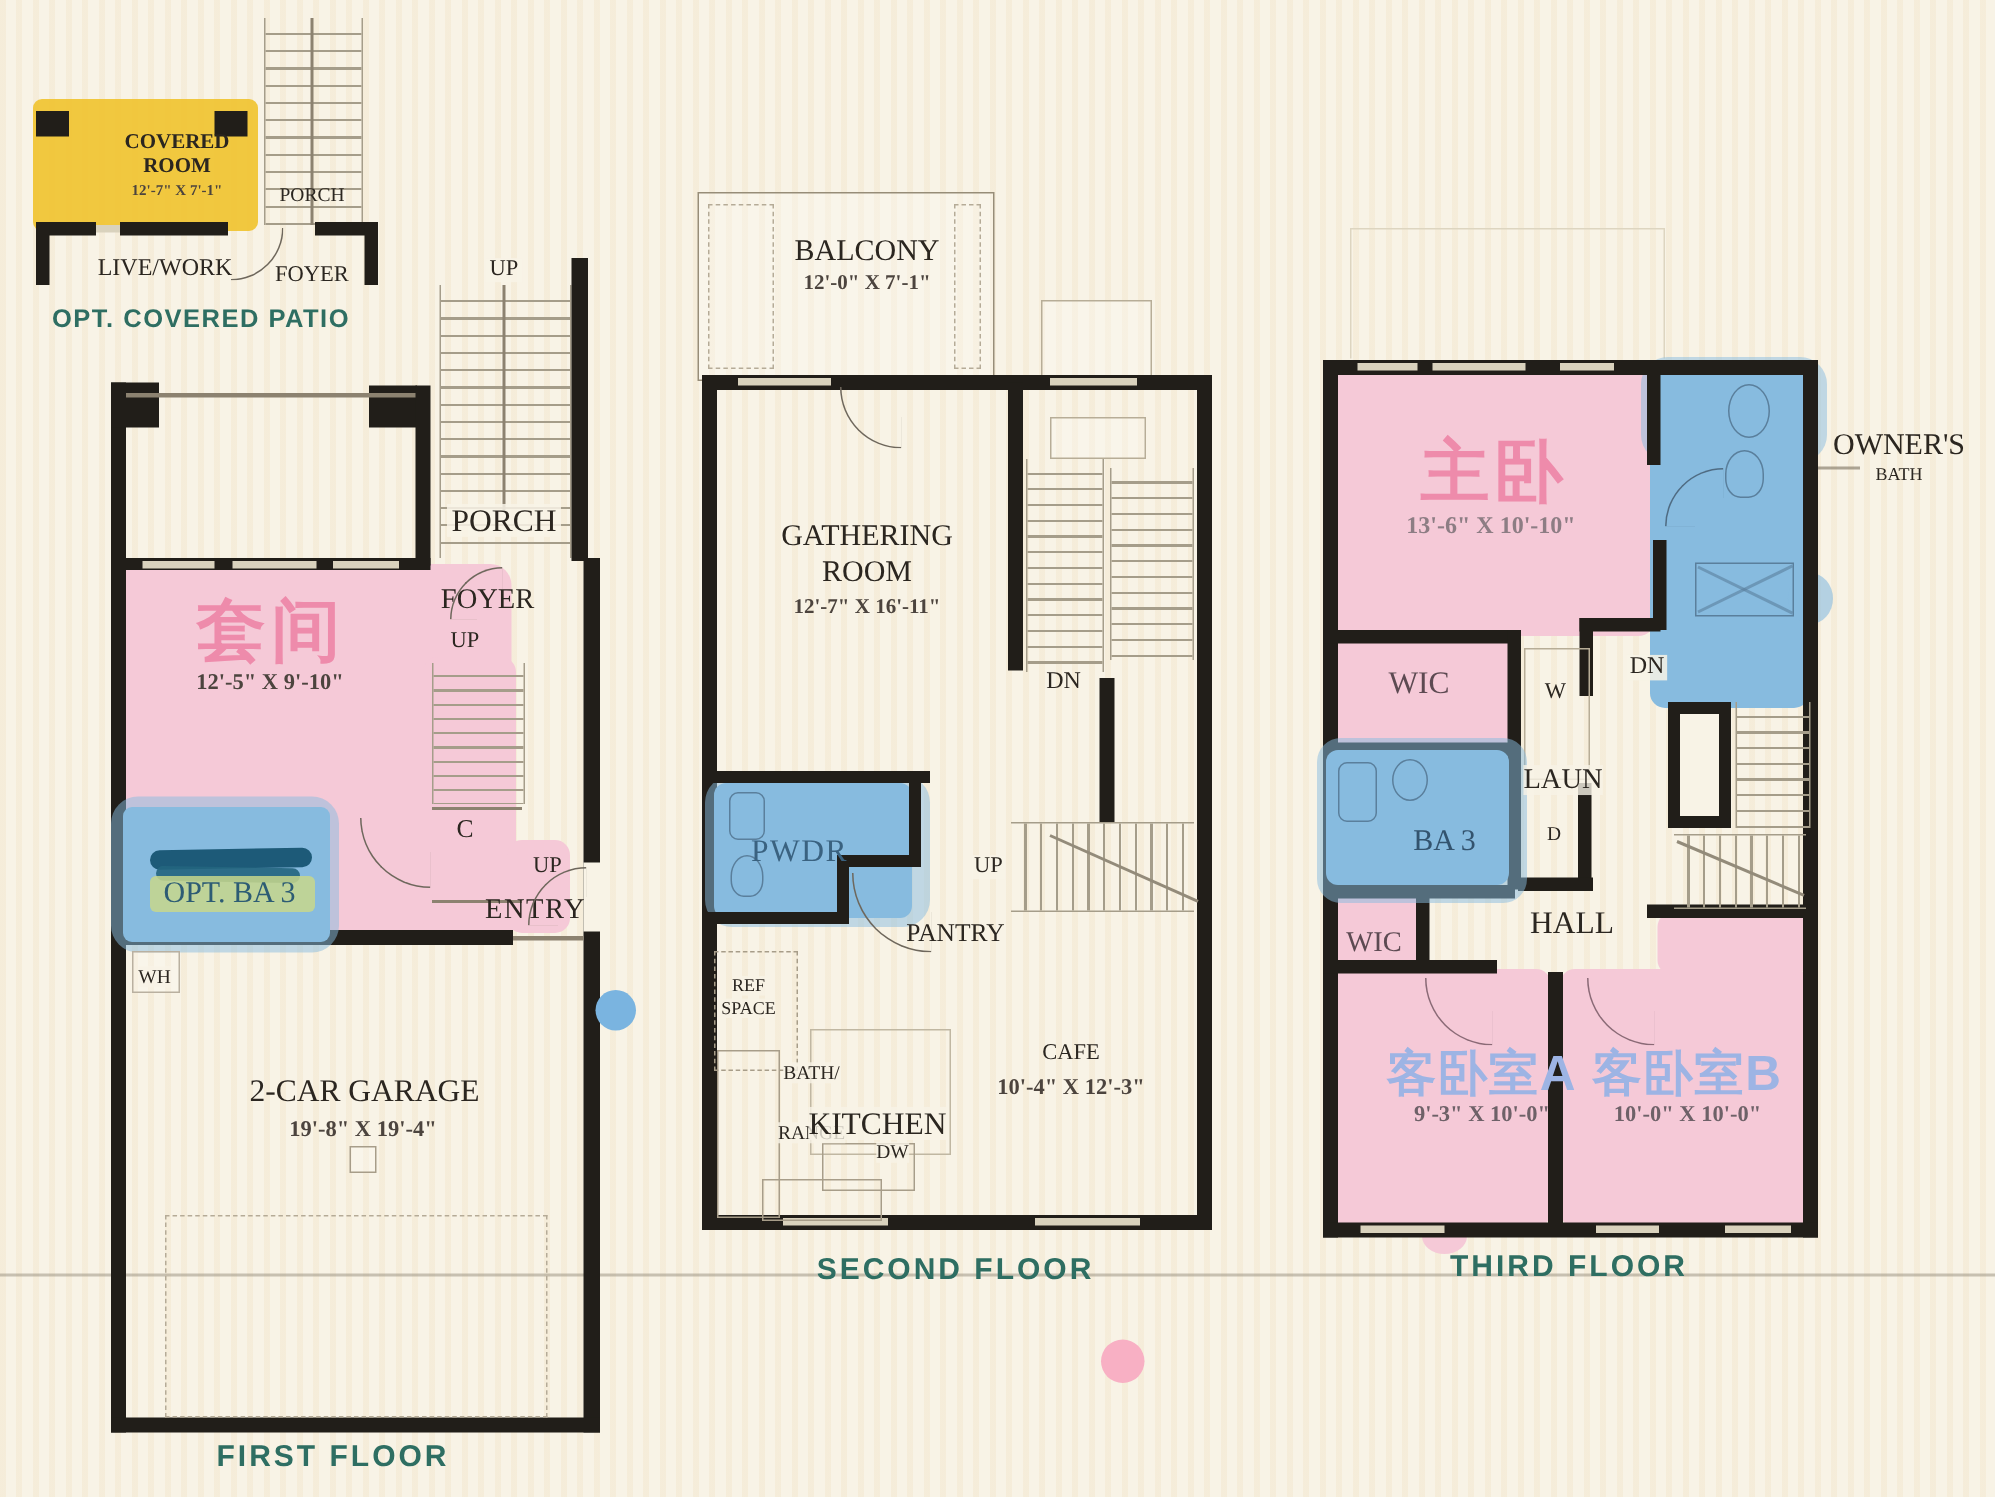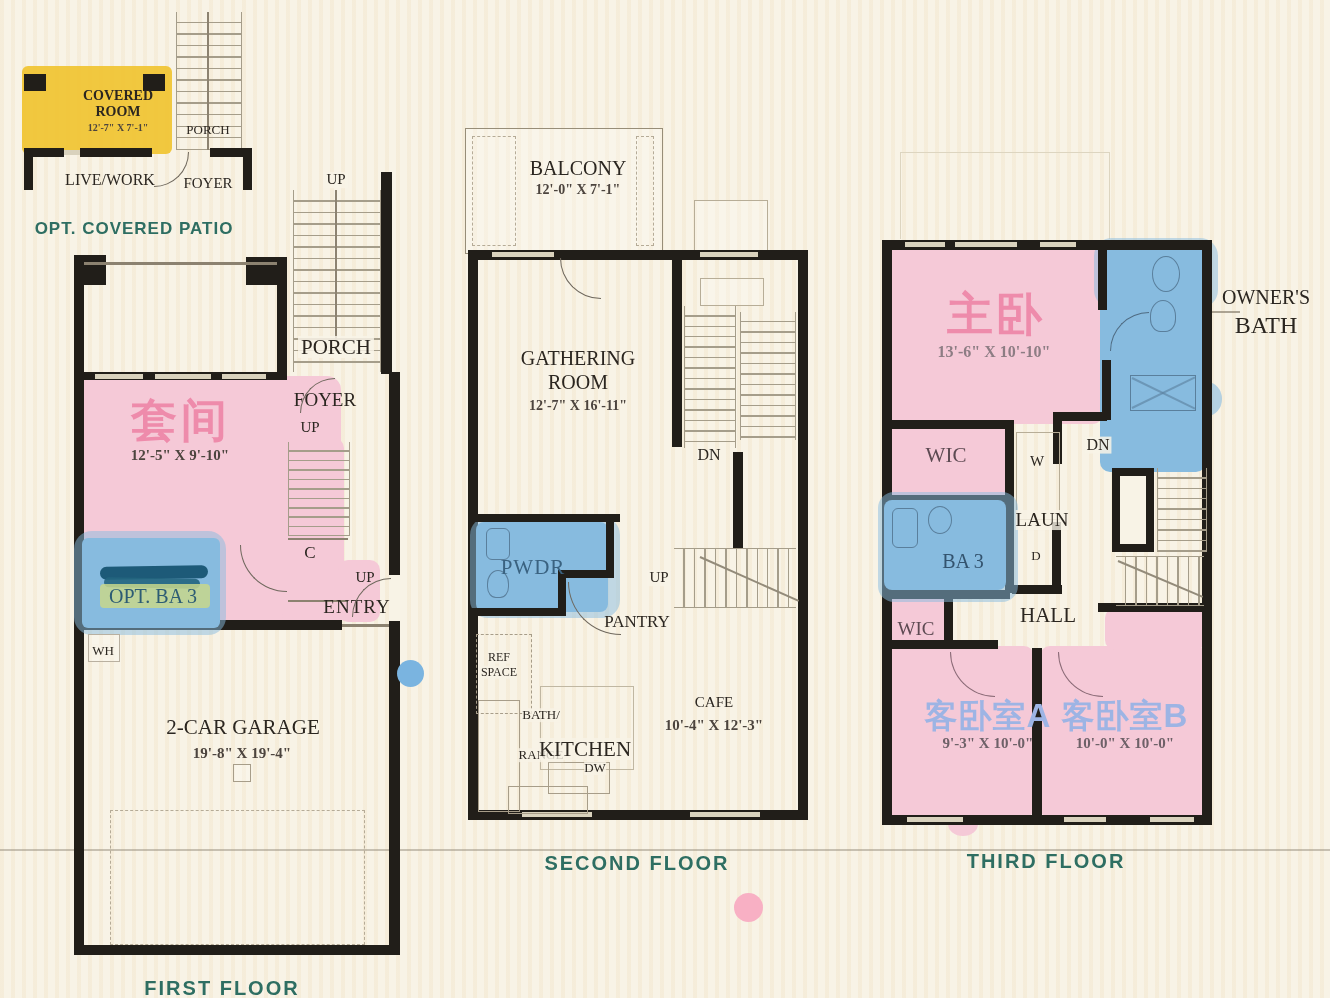--- a/index.html
+++ b/index.html
@@ -6,21 +6,21 @@
   .canvas{
     position:relative;width:1330px;height:998px;overflow:hidden;
     background:
       repeating-linear-gradient(90deg, rgba(238,220,186,.28) 0 4px, rgba(0,0,0,0) 4px 11px),
       #f8f3e6;
     font-family:"Liberation Serif",serif;color:#2b2620;
   }
   .lbl{position:absolute;transform:translate(-50%,-50%);white-space:nowrap;text-align:center;line-height:1.05;}
   .serif{font-family:"Liberation Serif",serif;}
   .dims{font-weight:bold;color:#4c443e;}
-  .cap{font-family:"Liberation Sans",sans-serif;font-weight:bold;color:#2e6e62;letter-spacing:2px;font-size:20px;margin-top:16px;}
+  .cap{font-family:"Liberation Sans",sans-serif;font-weight:bold;color:#2e6e62;letter-spacing:2px;font-size:20px;}
   .wall{position:absolute;background:#211e19;}
   .thin{position:absolute;background:#8c8270;}
   .win{position:absolute;background:#d9d2bd;}
   .stH{position:absolute;background:repeating-linear-gradient(180deg,rgba(0,0,0,0) 0 10px,#a59d8a 10px 11.5px);border-left:1.5px solid #a59d8a;border-right:1.5px solid #a59d8a;}
   .stV{position:absolute;background:repeating-linear-gradient(90deg,rgba(0,0,0,0) 0 9px,#a59d8a 9px 10.5px);border-top:1.5px solid #a59d8a;border-bottom:1.5px solid #a59d8a;}
   .hl{position:absolute;}
   .pink{background:#f5c9d7;}
   .blue{background:#87bbdf;}
   .outline{position:absolute;border:1.5px solid #a79d89;background:rgba(252,249,240,.35);}
   .dashed{position:absolute;border:1.5px dashed #b5ab97;}
@@ -231,21 +231,21 @@
   <div style="position:absolute;left:1112px;top:468px;width:42px;height:84px;border:8px solid #211e19;background:#f8f3e6;box-sizing:border-box"></div>
   <div class="stH" style="left:1157px;top:468px;width:48px;height:84px;background:repeating-linear-gradient(180deg,rgba(0,0,0,0) 0 9px,#a59d8a 9px 10.5px)"></div>
   <div class="stV" style="left:1116px;top:556px;width:88px;height:48px"></div>
   <div class="diag" style="left:1118px;top:560px;width:92px;transform:rotate(23deg)"></div>
   <div class="lbl serif" style="left:1098px;top:445px;font-size:16px;background:rgba(248,243,230,.85);padding:0 2px">DN</div>
 
   <div class="lbl cn" style="left:996px;top:314px;font-size:46px;color:#ee8bab;letter-spacing:3px">主卧</div>
   <div class="lbl dims" style="left:994px;top:352px;font-size:16px;color:#8d7d84">13'-6" X 10'-10"</div>
   <div class="thin" style="left:1212px;top:311px;width:28px;height:2px;opacity:.7"></div>
   <div class="lbl serif" style="left:1266px;top:297px;font-size:20px">OWNER'S</div>
-  <div class="lbl serif" style="left:1266px;top:326px;font-size:24px">BATH</div>
+  <div class="lbl serif" style="left:1266px;top:316px;font-size:12px">BATH</div>
   <div class="lbl serif" style="left:946px;top:455px;font-size:21px;color:#5d4a52">WIC</div>
   <div class="lbl serif" style="left:1037px;top:462px;font-size:15px">W</div>
   <div class="lbl serif" style="left:1042px;top:520px;font-size:19px;background:rgba(248,243,230,.8)">LAUN</div>
   <div class="lbl serif" style="left:1036px;top:556px;font-size:13px">D</div>
   <div class="lbl serif" style="left:916px;top:629px;font-size:19px;color:#5d4a52">WIC</div>
   <div class="lbl serif" style="left:1048px;top:615px;font-size:21px">HALL</div>
 
   <div class="arc" style="left:950px;top:652px;width:44px;height:44px;border-left:1.6px solid #8a6a76;border-bottom:1.6px solid #8a6a76;border-radius:0 0 0 100%"></div>
   <div class="arc" style="left:1058px;top:652px;width:44px;height:44px;border-left:1.6px solid #8a6a76;border-bottom:1.6px solid #8a6a76;border-radius:0 0 0 100%"></div>
 

